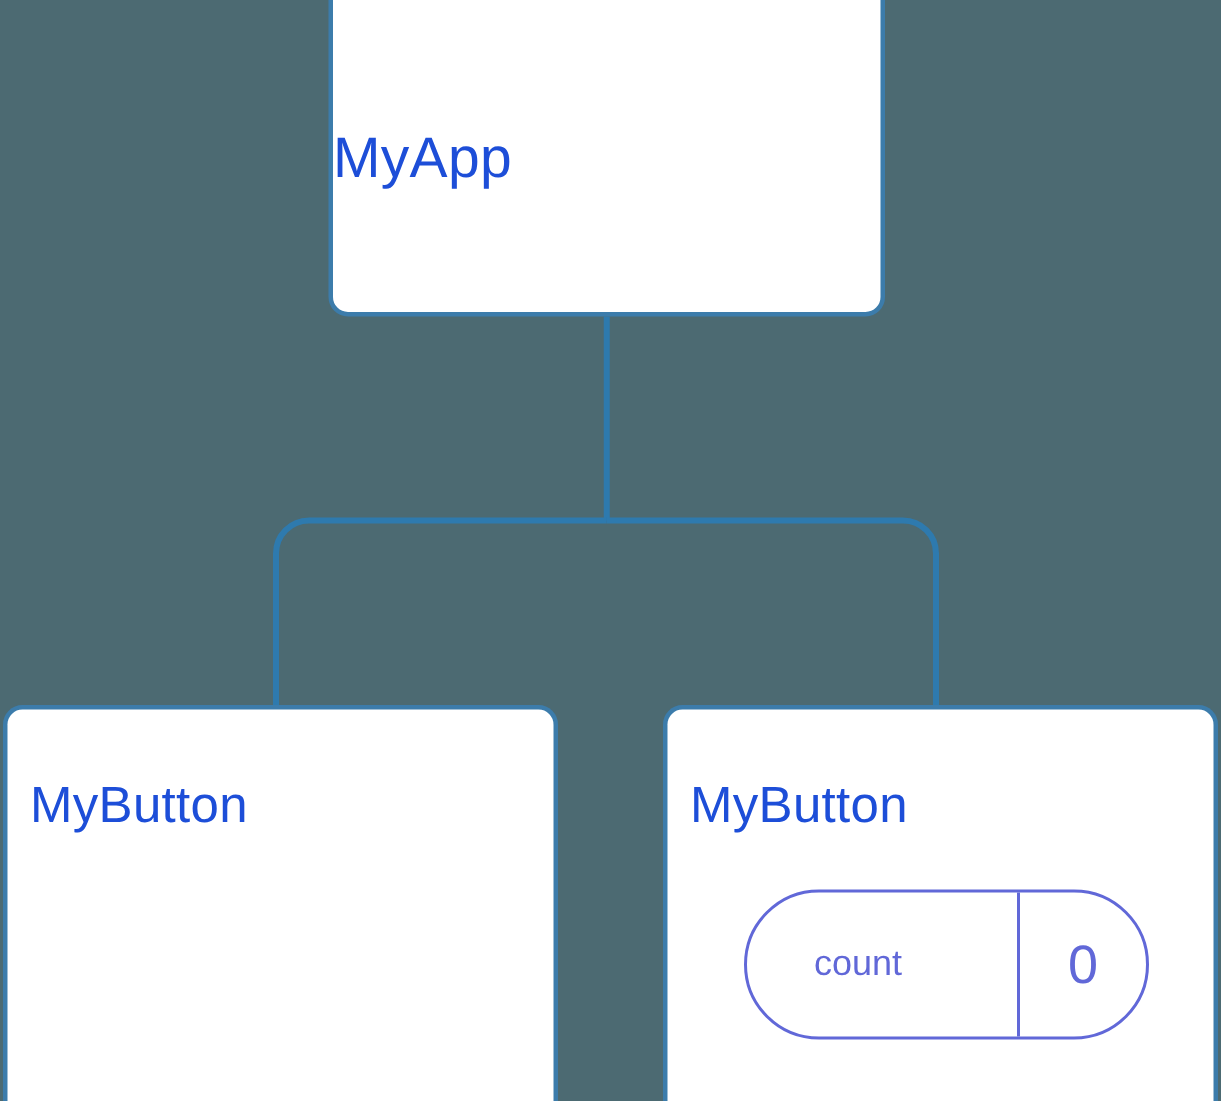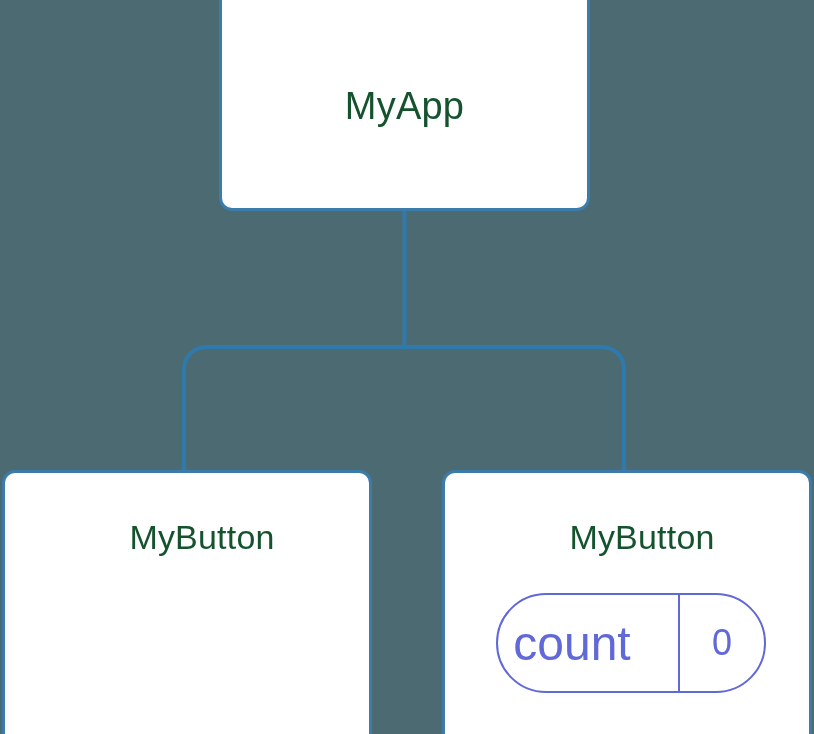--- a/index.html
+++ b/index.html
@@ -55,22 +55,21 @@
     width: 370px;
     height: 264px;
     border-radius: 13px 13px 0 0;
     border-bottom: none;
   }
 
   .node-title {
     position: absolute;
     left: 0;
     width: 100%;
-    text-align: center;
-    color: #14532d;
+    color: #1d4ed8;
     font-weight: 400;
     letter-spacing: 0.2px;
     white-space: nowrap;
   }
   #node-app .node-title {
     top: 108px;
     font-size: 38px;
   }
   .btn-node .node-title {
     top: 45px;
@@ -102,21 +101,21 @@
 
   
   .pill-plain {
     border: 2px solid #6168d8;
     width: 270px;
     height: 100px;
   }
   .pill-plain .pill-key {
     width: 180px;
     color: #6168d8;
-    font-size: 48px;
+    font-size: 24px;
     font-weight: 400;
     padding-right: 32px;
     justify-content: center;
   }
   .pill-plain .pill-val {
     flex: 1;
     border-left: 2px solid #6168d8;
     color: #6168d8;
     font-size: 36px;
     font-weight: 400;

